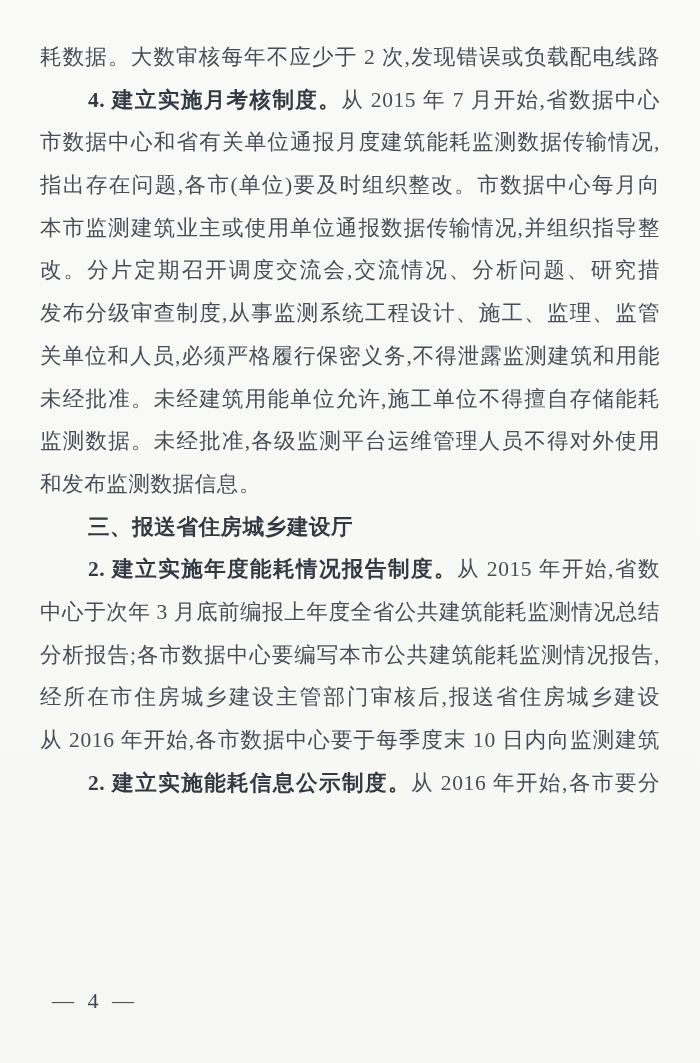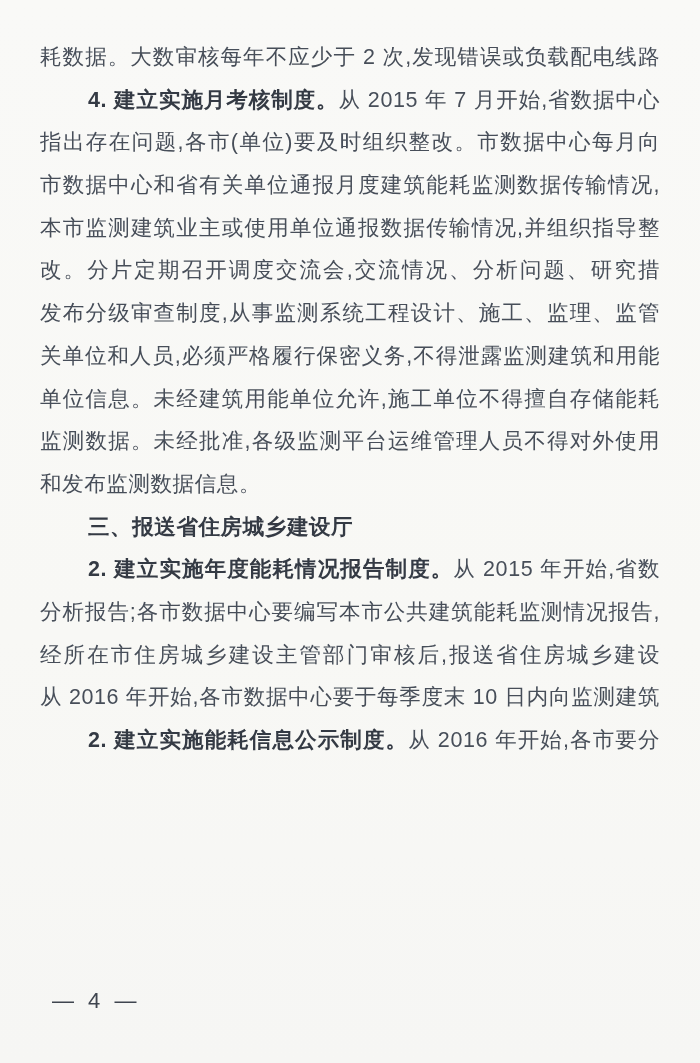--- a/index.html
+++ b/index.html
@@ -15,21 +15,21 @@
     width: 700px;
     height: 1063px;
     background: var(--bg);
     overflow: hidden;
   }
   .page {
     position: relative;
     width: 700px;
     height: 1063px;
     background: linear-gradient(180deg, #f9f9f7 0%, #f8f8f5 60%, #f6f6f4 100%);
-    font-family: Liberation Sans, sans-serif;
+    font-family: Liberation Serif, serif;
   }
   .text-block {
     position: absolute;
     left: 40px;
     top: 36px;
     width: 620px;
   }
   .line {
     font-size: 21.5px;
     line-height: 42.7px;
@@ -59,30 +59,31 @@
     color: #3f454f;
   }
 </style>
 </head>
 <body>
 
 <div class="page">
   <div class="text-block">
       <div class="line just"><span class="run-regular">耗数据。大数审核每年不应少于 2 次,发现错误或负载配电线路</span></div>
       <div class="line just ind"><span class="run-bold">4. 建立实施月考核制度。</span><span class="run-regular">从 2015 年 7 月开始,省数据中心向</span></div>
+      <div class="line just"><span class="run-regular">市数据中心和省有关单位通报月度建筑能耗监测数据传输情况,</span></div>
       <div class="line just"><span class="run-regular">指出存在问题,各市(单位)要及时组织整改。市数据中心每月向</span></div>
-      <div class="line just"><span class="run-regular">市数据中心和省有关单位通报月度建筑能耗监测数据传输情况,</span></div>
       <div class="line just"><span class="run-regular">本市监测建筑业主或使用单位通报数据传输情况,并组织指导整</span></div>
       <div class="line just"><span class="run-regular">改。分片定期召开调度交流会,交流情况、分析问题、研究措施。</span></div>
       <div class="line just"><span class="run-regular">发布分级审查制度,从事监测系统工程设计、施工、监理、监管等相</span></div>
       <div class="line just"><span class="run-regular">关单位和人员,必须严格履行保密义务,不得泄露监测建筑和用能</span></div>
-      <div class="line just"><span class="run-regular">单位信息。未经建筑用能单位允许,施工单位不得擅自存储能耗</span></div>
+      <div class="line just"><span class="run-regular">未经批准。未经建筑用能单位允许,施工单位不得擅自存储能耗</span></div>
       <div class="line just"><span class="run-regular">监测数据。未经批准,各级监测平台运维管理人员不得对外使用</span></div>
       <div class="line"><span class="run-regular">和发布监测数据信息。</span></div>
       <div class="line ind"><span class="run-bold">三、报送省住房城乡建设厅</span></div>
       <div class="line just ind"><span class="run-bold">2. 建立实施年度能耗情况报告制度。</span><span class="run-regular">从 2015 年开始,省数据</span></div>
+      <div class="line just"><span class="run-regular">中心于次年 3 月底前编报上年度全省公共建筑能耗监测情况总结</span></div>
       <div class="line just"><span class="run-regular">分析报告;各市数据中心要编写本市公共建筑能耗监测情况报告,</span></div>
       <div class="line just"><span class="run-regular">经所在市住房城乡建设主管部门审核后,报送省住房城乡建设厅。</span></div>
       <div class="line just"><span class="run-regular">从 2016 年开始,各市数据中心要于每季度末 10 日内向监测建筑</span></div>
       <div class="line just ind"><span class="run-bold">2. 建立实施能耗信息公示制度。</span><span class="run-regular">从 2016 年开始,各市要分步</span></div>
     </div>
   <div class="footer">— 4 —</div>
 </div>
 
 </body></html>

